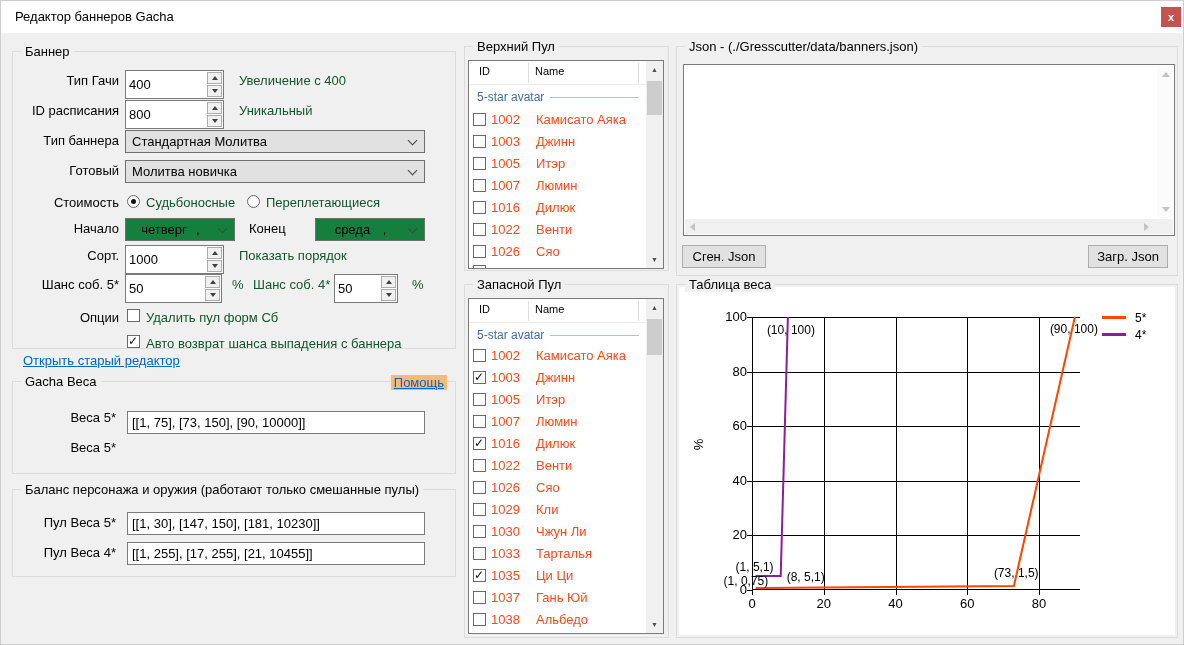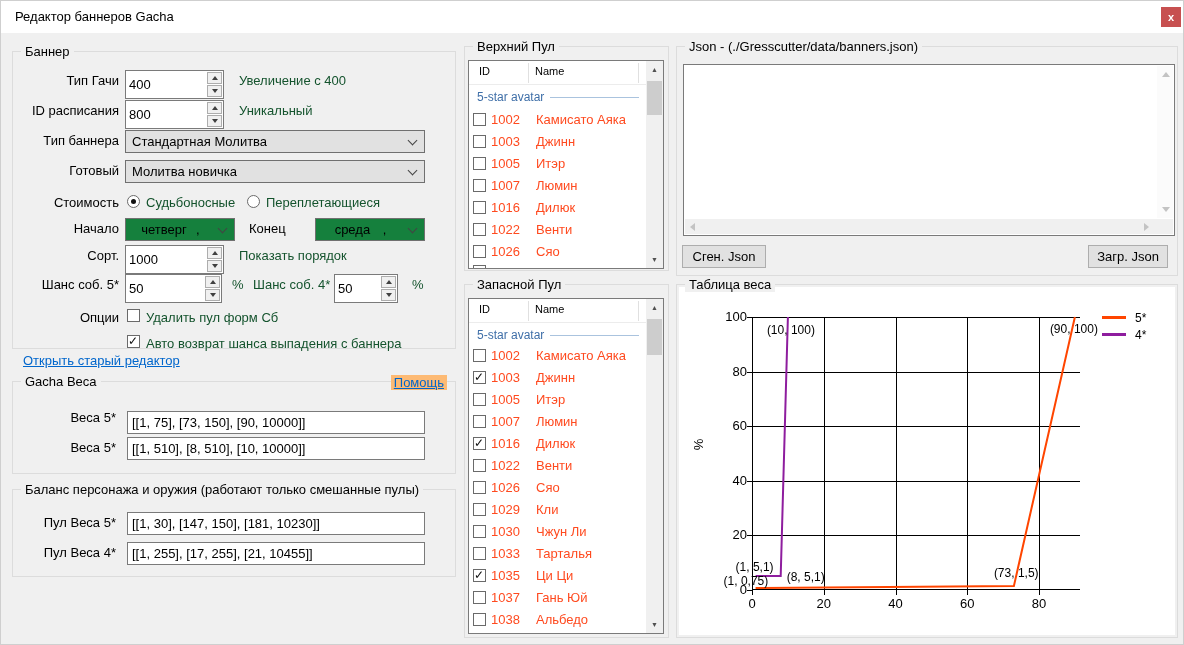--- a/index.html
+++ b/index.html
@@ -192,21 +192,20 @@
   <a class="link" style="left:22px;top:352px;">Открыть старый редактор</a>
 
   <div class="group" style="left:11px;top:380px;width:444px;height:93px;">
     <span class="gtitle">Gacha Веса</span>
     <a class="link" style="right:8px;top:-7px;background:#fdba74;padding:0 3px;margin-left:44px;">Помощь</a>
 
     <span class="lbl" style="left:0;top:28px;width:103px;">Веса 5*</span>
     <input class="tin" style="left: 114px; top: 29px; width: 298px;" value="[[1, 75], [73, 150], [90, 10000]]">
 
     <span class="lbl" style="left:0;top:58px;width:103px;">Веса 5*</span>
-    <input class="tin" style="left: 114px; top: 55px; width: 298px;" value="[[1, 510], [8, 510], [10, 10000]]">
   </div>
 
   <div class="group" style="left:11px;top:488px;width:444px;height:88px;">
     <span class="gtitle">Баланс персонажа и оружия (работают только смешанные пулы)</span>
 
     <span class="lbl" style="left:0;top:25px;width:103px;">Пул Веса 5*</span>
     <input class="tin" style="left: 114px; top: 22px; width: 298px;" value="[[1, 30], [147, 150], [181, 10230]]">
 
     <span class="lbl" style="left:0;top:55px;width:103px;">Пул Веса 4*</span>
     <input class="tin" style="left: 114px; top: 52px; width: 298px;" value="[[1, 255], [17, 255], [21, 10455]]">

